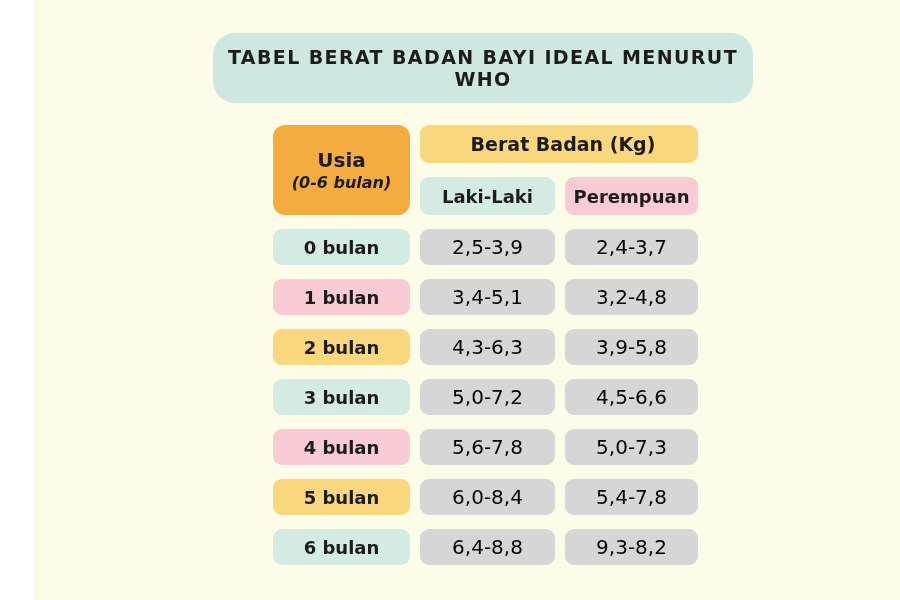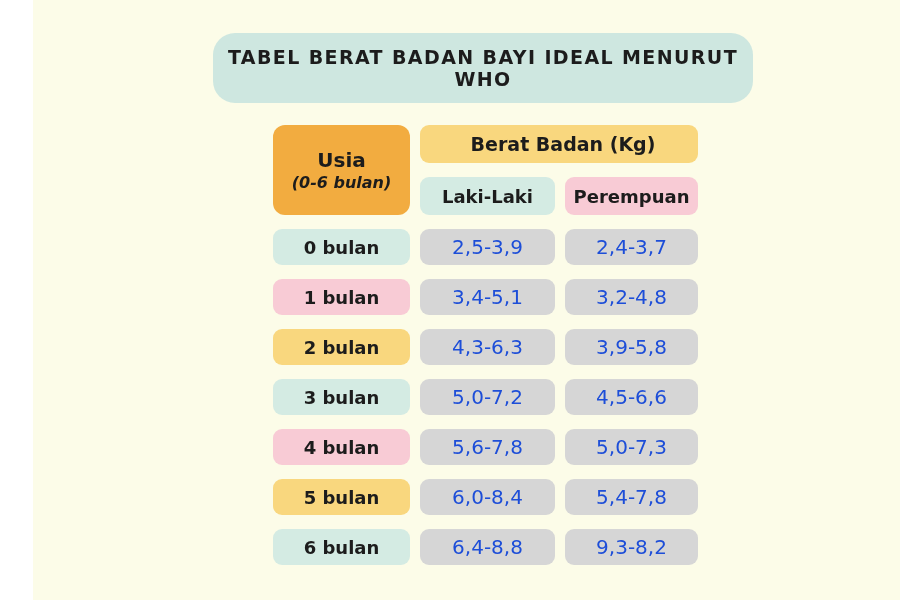--- a/index.html
+++ b/index.html
@@ -43,21 +43,21 @@
     grid-column: 1; grid-row: 1 / 3;
     flex-direction: column;
     border-radius: 12px;
     line-height: 1.25;
   }
   .corner .l1 { font-weight: 700; font-size: 20px; }
   .corner .l2 { font-weight: 700; font-size: 16px; font-style: italic; }
   .group { grid-column: 2 / 4; grid-row: 1; font-weight: 700; font-size: 19px; }
   .colhead { grid-row: 2; font-weight: 700; font-size: 18px; }
   .age { font-weight: 700; font-size: 18px; }
-  .val { font-weight: 400; font-size: 20px; color: #1d4ed8; }
+  .val { font-weight: 400; font-size: 20px; color: #000000; }
 </style>
 </head>
 <body>
 
 <div class="canvas" style="background: rgb(252, 252, 232);">
 
   <div class="title-box" style="background: rgb(206, 231, 224);">
     <div class="title-text">TABEL BERAT BADAN BAYI IDEAL MENURUT WHO</div>
   </div>
 

